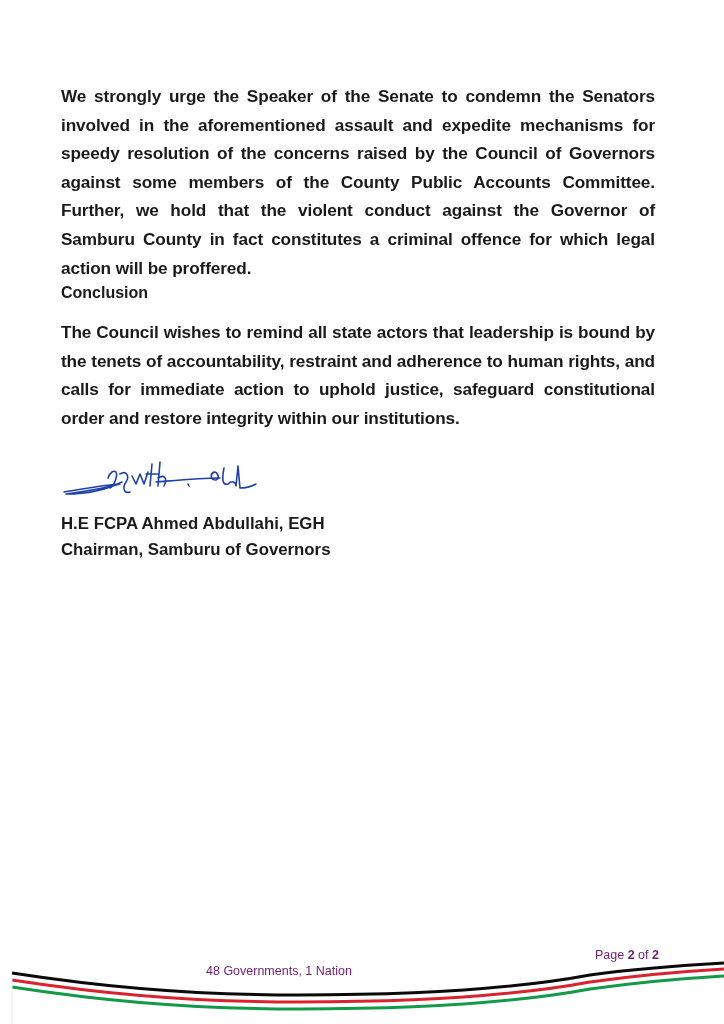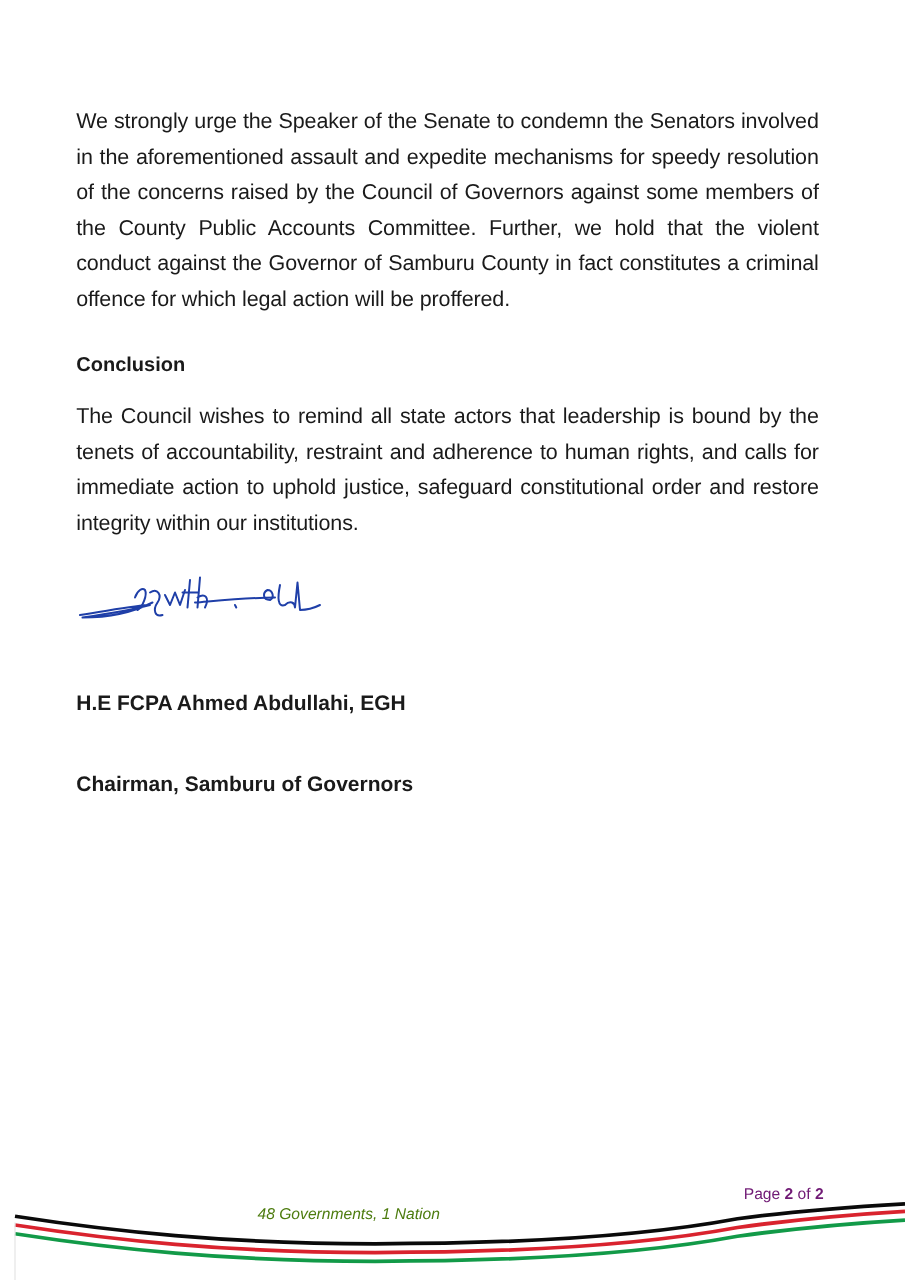--- a/index.html
+++ b/index.html
@@ -1,28 +1,28 @@
 <!DOCTYPE html>
 <html><head>
 <meta charset="utf-8">
 <style>
   html, body { margin: 0; padding: 0; background: #ffffff; }
   body { width: 724px; height: 1024px; position: relative; overflow: hidden;
          font-family: "Liberation Sans", sans-serif; color: #1a1a1a; }
   .page { position: absolute; left: 0; top: 0; width: 724px; height: 1024px; background: #fff; }
   .body-text { position: absolute; left: 61px; width: 594px; font-size: 17.2px; line-height: 28.6px;
-               text-align: justify; letter-spacing: -0.1px; margin: 0; }
+               text-align: justify; letter-spacing: -0.1px; margin: 0; font-weight: bold; }
   .p1 { top: 82px; }
   .heading { position: absolute; left: 61px; top: 284px; font-weight: bold; font-size: 16px; margin: 0; }
   .p2 { top: 318px; }
   .signature { position: absolute; left: 60px; top: 458px; width: 200px; height: 42px; }
   .signer { position: absolute; left: 61px; top: 511px; font-weight: bold; font-size: 16.8px; line-height: 26px; }
-  .signer div { white-space: nowrap; margin-top: 39px; }
+  .signer div { white-space: nowrap; }
   .footer-lines { position: absolute; left: 0; top: 940px; width: 724px; height: 84px; }
-  .motto { position: absolute; left: 206px; top: 964px; font-size: 12.5px; font-style: italic; color: #4d7c0f; }
+  .motto { position: absolute; left: 206px; top: 964px; font-size: 12.5px; color: #701a75; }
   .page-num { position: absolute; left: 595px; top: 948px; font-size: 12.5px; color: #701a75; }
   .page-num b { font-weight: bold; }
 </style>
 </head>
 <body>
 
 <div class="page">
 
   <p class="body-text p1">We strongly urge the Speaker of the Senate to condemn the Senators involved in the aforementioned assault and expedite mechanisms for speedy resolution of the concerns raised by the Council of Governors against some members of the County Public Accounts Committee. Further, we hold that the violent conduct against the Governor of Samburu County in fact constitutes a criminal offence for which legal action will be proffered.</p>
 

